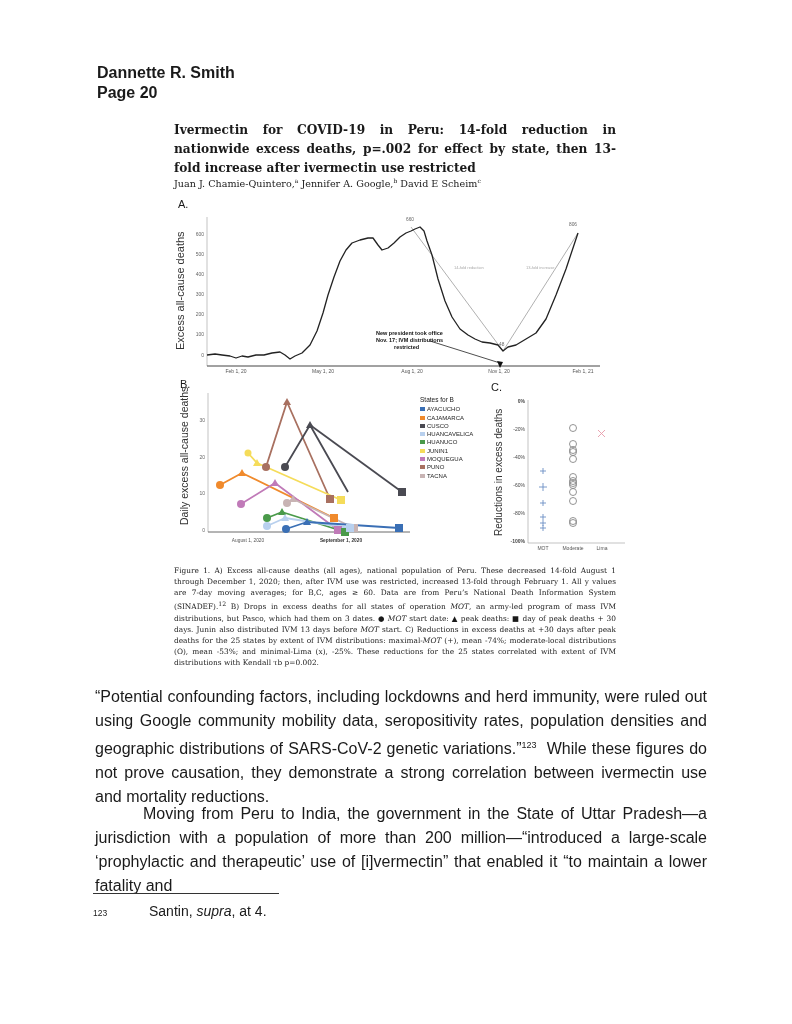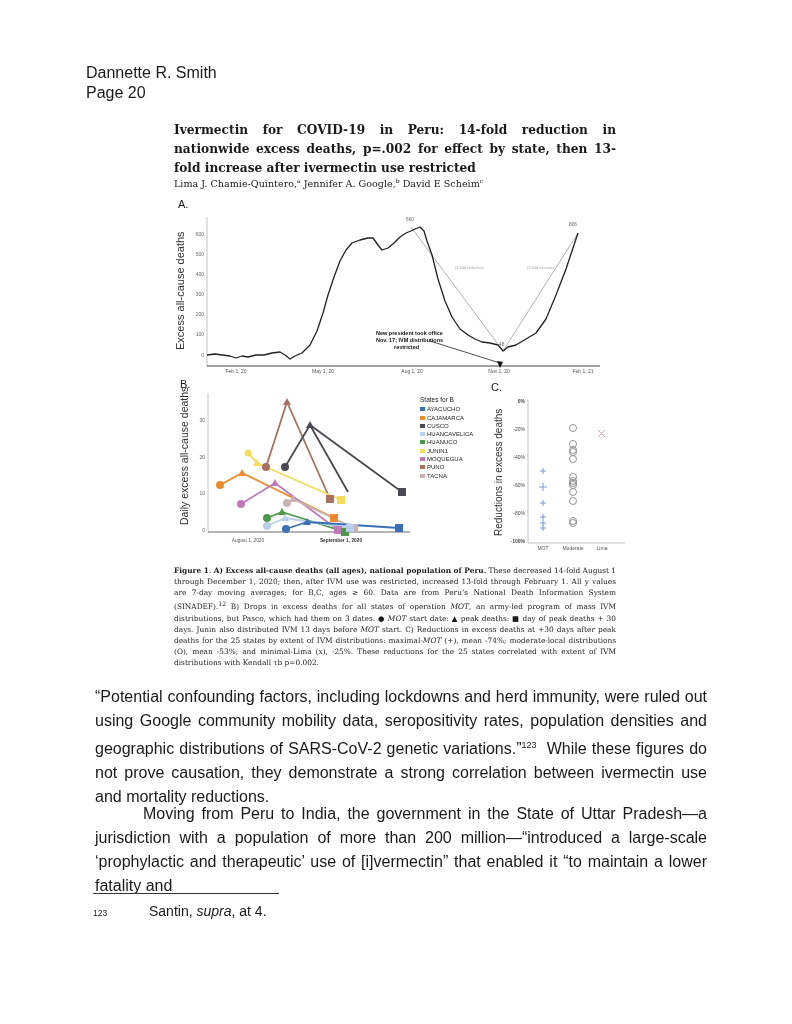--- a/index.html
+++ b/index.html
@@ -1,32 +1,32 @@
 <!DOCTYPE html>
 <html><head>
 <meta charset="utf-8">
 <style>
   html, body { margin: 0; padding: 0; background: #ffffff; }
   body { width: 792px; height: 1024px; position: relative; overflow: hidden; color: #1a1a1a; }
   .sans { font-family: "Liberation Sans", sans-serif; }
   .serif { font-family: "DejaVu Serif", "Liberation Serif", serif; }
 
-  .header { position: absolute; left: 86px; top: 63px; font-size: 16px; line-height: 20px; }
+  .header { position: absolute; left: 97px; top: 63px; font-size: 16px; line-height: 20px; font-weight: bold; }
   .header div { white-space: nowrap; }
 
   .article-title { position: absolute; left: 174px; top: 121px; width: 442px; font-size: 12.2px; font-weight: bold; line-height: 19px; text-align: justify; }
   .article-authors { position: absolute; left: 174px; top: 175px; font-size: 9.6px; line-height: 12px; white-space: nowrap; }
   .article-authors sup { font-size: 6px; }
 
   .panel-label { position: absolute; font-size: 11px; font-family: "Liberation Sans", sans-serif; }
 
   svg text { font-family: "Liberation Sans", sans-serif; }
 
   .caption { position: absolute; left: 174px; top: 565px; width: 442px; font-size: 7.4px; line-height: 11.1px; text-align: justify; }
-  .caption b { font-weight: bold; }
+  .caption b { font-weight: normal; }
 
   .body-para { position: absolute; left: 95px; width: 612px; font-size: 16px; line-height: 24px; text-align: justify; }
   .body-para sup { font-size: 9px; }
   .para1 { top: 685px; }
   .para2 { top: 754px; text-indent: 48px; margin-top: 48px; }
 
   .fn-rule { position: absolute; left: 93px; top: 893px; width: 186px; border-top: 1px solid #333; }
   .footnote { position: absolute; left: 93px; top: 902px; font-size: 14px; line-height: 18px; }
   .fn-num { position: absolute; left: 0; top: 2px; font-size: 8.5px; }
   .fn-text { position: absolute; left: 56px; white-space: nowrap; }
@@ -34,21 +34,21 @@
 </head>
 <body class="sans">
 
 <div class="header">
   <div>Dannette R. Smith</div>
   <div>Page 20</div>
 </div>
 
 <div class="article-title serif">Ivermectin for COVID-19 in Peru: 14-fold reduction in nationwide excess deaths, p=.002 for effect by state, then 13-fold increase after ivermectin use restricted</div>
 <div class="article-authors serif">
-  <span>Lima J. Chamie-Quintero,</span><sup>a</sup>
+  <span>Juan J. Chamie-Quintero,</span><sup>a</sup>
   <span>Jennifer A. Google,</span><sup>b</sup>
   <span>David E Scheim</span><sup>c</sup>
 </div>
 
 <div class="panel-label" style="left:178px;top:198px;">A.</div>
 <div class="panel-label" style="left:180px;top:378px;">B.</div>
 <div class="panel-label" style="left:491px;top:381px;">C.</div>
 
 <svg style="position:absolute;left:170px;top:205px;" width="460" height="170" viewBox="0 0 460 170">
   <text x="14" y="145" font-size="11" fill="#333" transform="rotate(-90 14 145)">Excess all-cause deaths</text>

